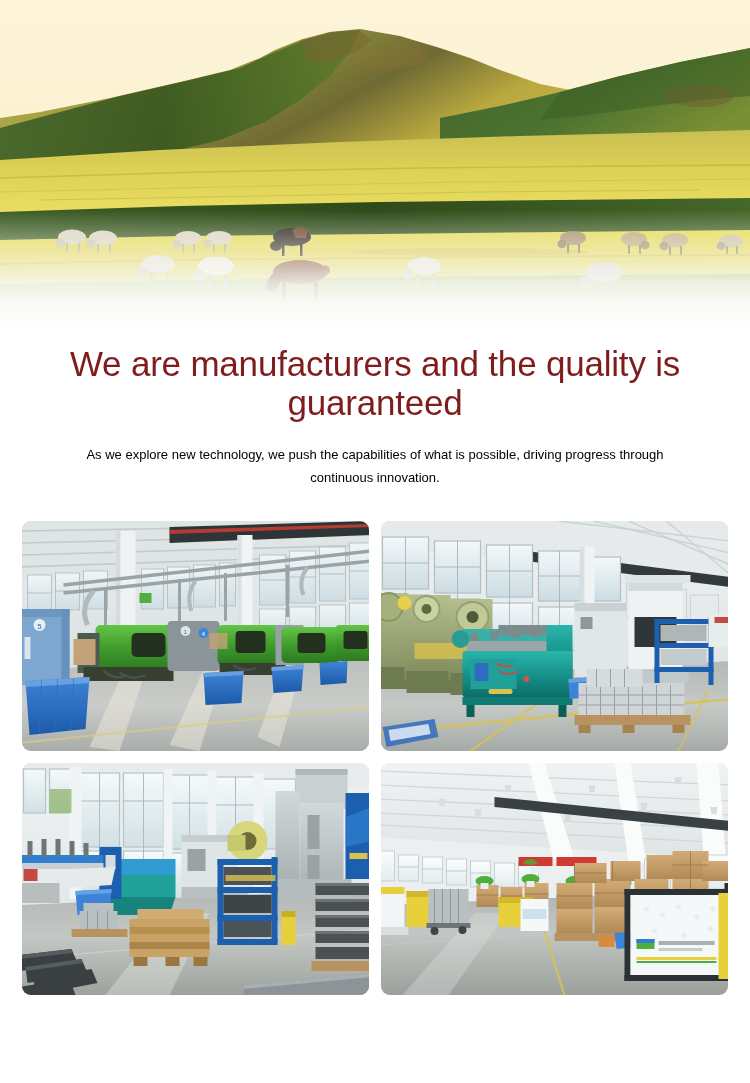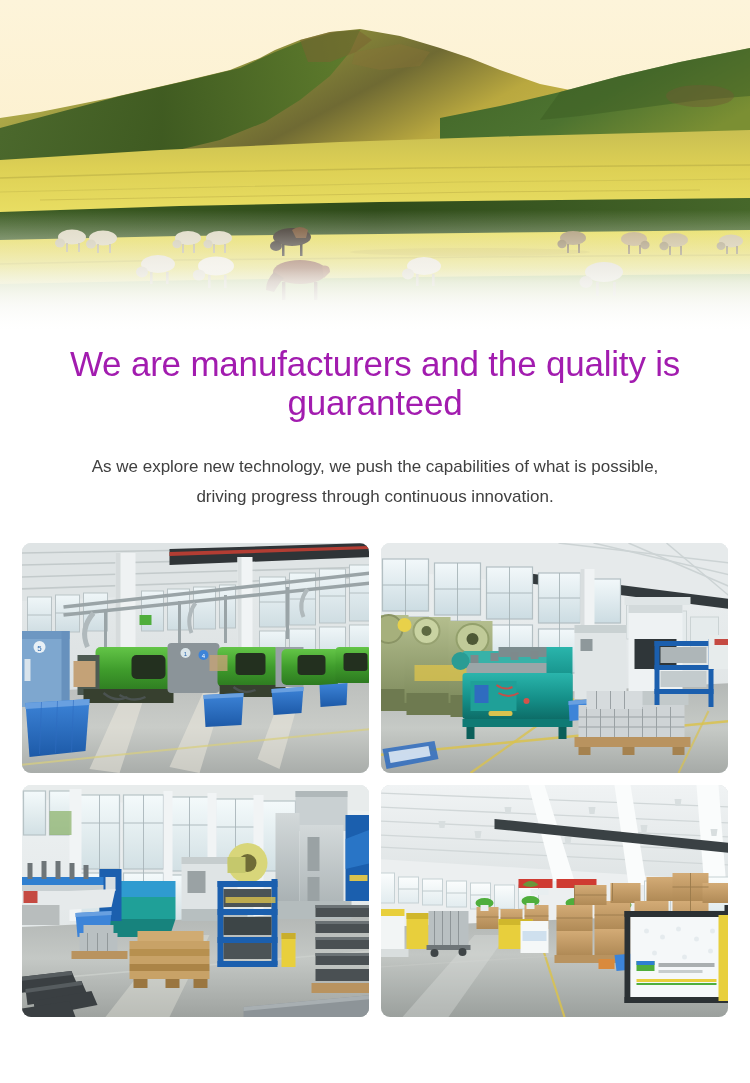--- a/index.html
+++ b/index.html
@@ -37,33 +37,33 @@
     pointer-events: none;
   }
 
   
   .intro {
     margin-top: 14px;
     text-align: center;
     padding: 0 40px;
   }
   .headline {
-    color: #a21caf;
+    color: #7f1d1d;
     font-size: 35px;
     line-height: 1.12;
     font-weight: 400;
     margin: 0;
     letter-spacing: -0.2px;
   }
   .subhead {
-    color: #404040;
-    font-size: 17px;
+    color: #000000;
+    font-size: 13px;
     line-height: 1.72;
     font-weight: 400;
-    margin: 30px auto 0;
+    margin: 22px auto 0;
     max-width: 580px;
   }
 
   
   .grid {
     margin: 32px 22px 0 22px;
     display: grid;
     grid-template-columns: 1fr 1fr;
     grid-template-rows: 230px 232px;
     gap: 12px;

